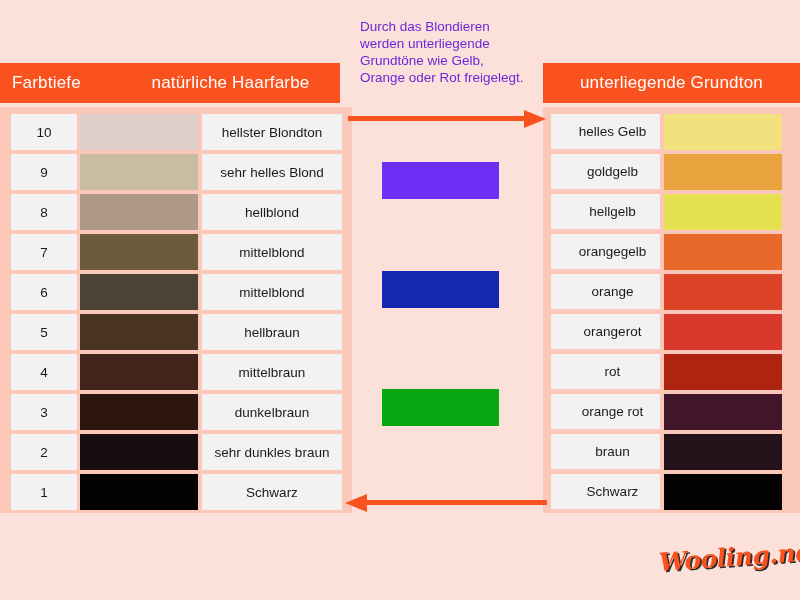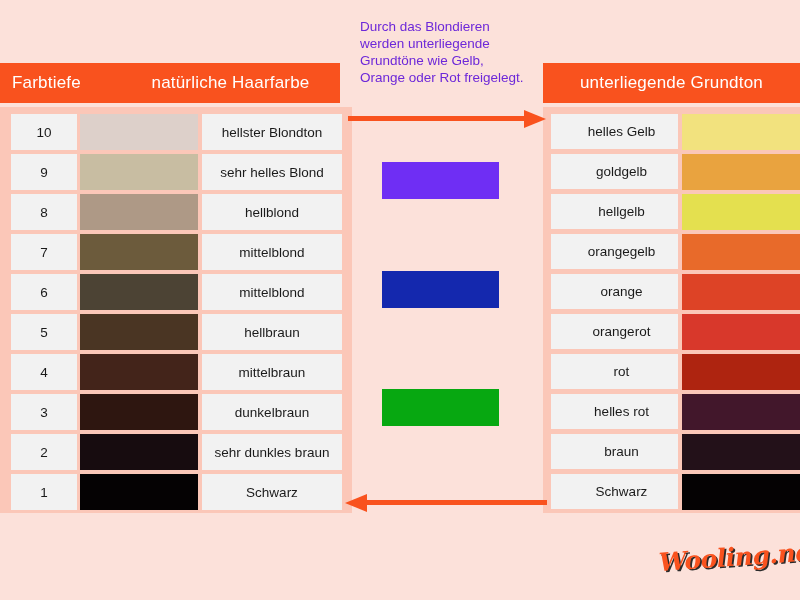--- a/index.html
+++ b/index.html
@@ -108,21 +108,21 @@
     background: #f2f2f2;
     width: 140px;
     margin-left: 4px;
     margin-top: 2px;
     margin-bottom: 2px;
   }
 
   
   .c-tone {
     background: #f2f2f2;
-    width: 127px;
+    width: 109px;
     margin-left: 8px;
     margin-top: 2px;
     margin-bottom: 3px;
     padding-left: 14px;
   }
   .c-toneswatch {
     width: 118px;
     margin-left: 4px;
     margin-top: 2px;
     margin-bottom: 2px;
@@ -289,21 +289,21 @@
       </div>
       <div class="row">
         <div class="cell c-tone">orangerot</div>
         <div class="cell c-toneswatch" style="background: rgb(216, 56, 43);"></div>
       </div>
       <div class="row">
         <div class="cell c-tone">rot</div>
         <div class="cell c-toneswatch" style="background: rgb(174, 36, 16);"></div>
       </div>
       <div class="row">
-        <div class="cell c-tone">helles rot</div>
+        <div class="cell c-tone">orange rot</div>
         <div class="cell c-toneswatch" style="background: rgb(66, 23, 43);"></div>
       </div>
       <div class="row">
         <div class="cell c-tone">braun</div>
         <div class="cell c-toneswatch" style="background: rgb(35, 17, 25);"></div>
       </div>
       <div class="row">
         <div class="cell c-tone">Schwarz</div>
         <div class="cell c-toneswatch" style="background: rgb(5, 2, 3);"></div>
       </div>

